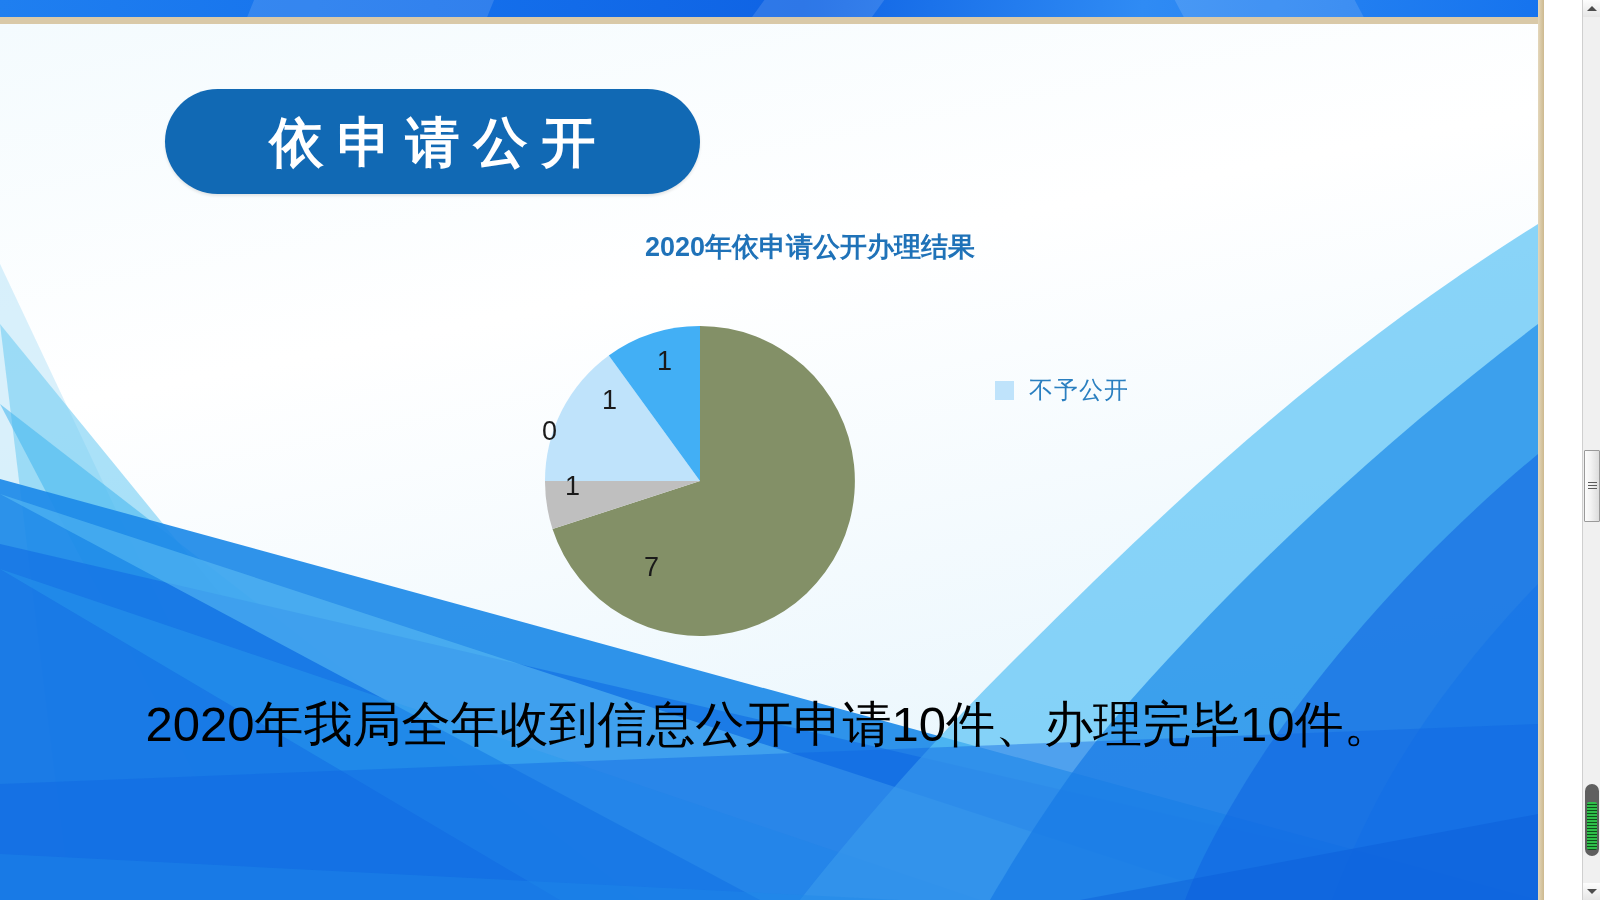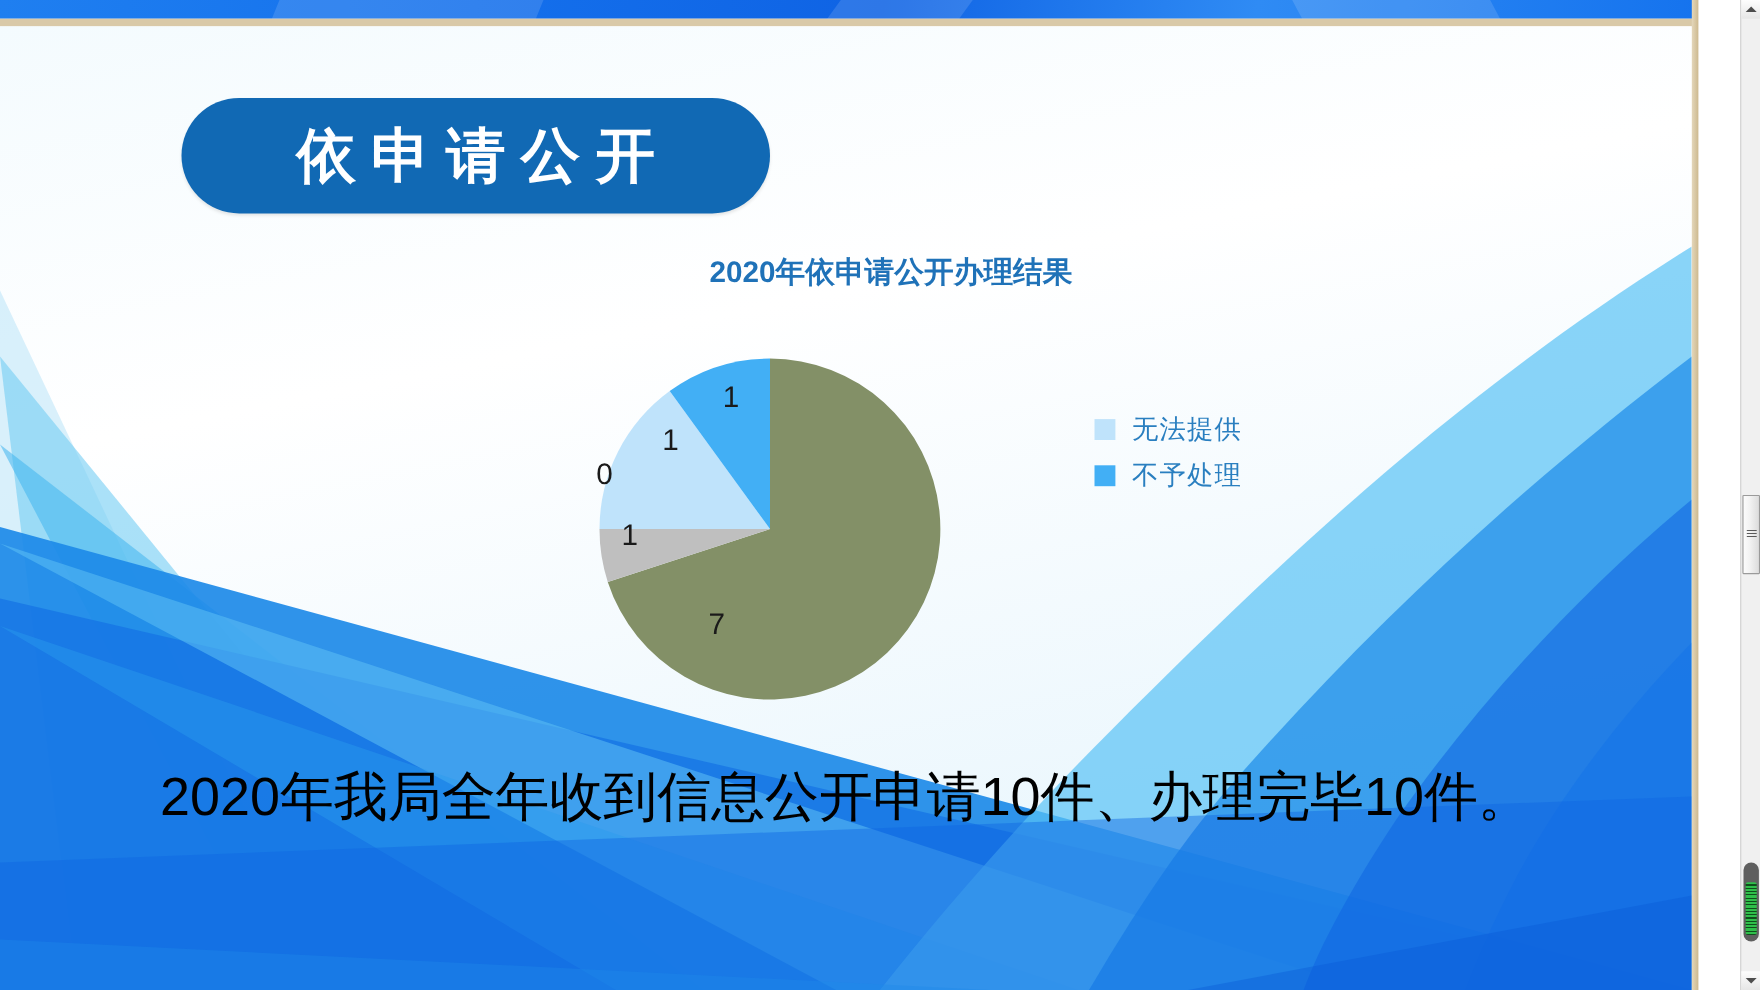--- a/index.html
+++ b/index.html
@@ -279,25 +279,21 @@
         <span class="pie-label pl-0">7</span>
         <span class="pie-label pl-1">1</span>
         <span class="pie-label pl-2">0</span>
         <span class="pie-label pl-3">1</span>
         <span class="pie-label pl-4">1</span>
       </div>
 
       <div class="legend">
         <div class="legend-row">
           <span class="legend-swatch" style="background:#bfe3fb"></span>
-          <span class="legend-label">无法提供</span>
-        </div>
-        <div class="legend-row">
-          <span class="legend-swatch" style="background:#42aff5"></span>
-          <span class="legend-label">不予处理</span>
+          <span class="legend-label">不予公开</span>
         </div>
       </div>
     </div>
 
     <div class="caption">2020年我局全年收到信息公开申请10件、办理完毕10件。</div>
   </div>
 
   <div class="slide-border-right"></div>
 
   <div class="scrollbar">

